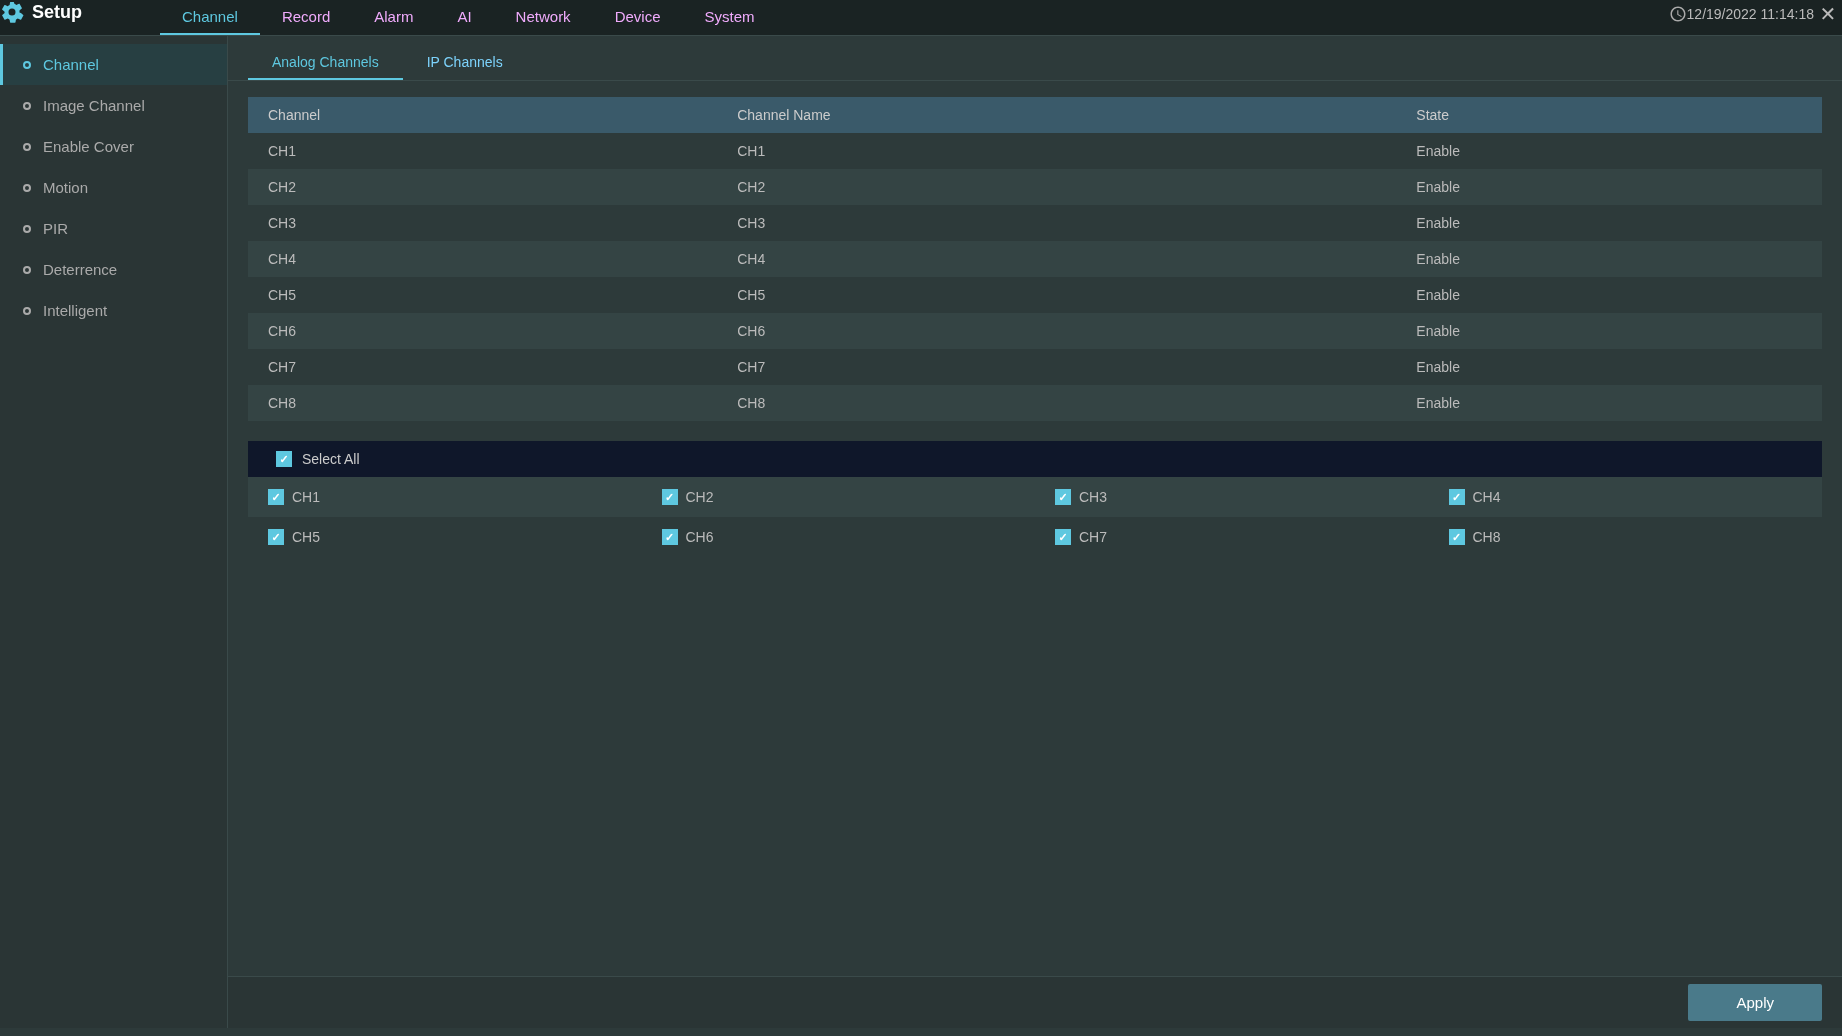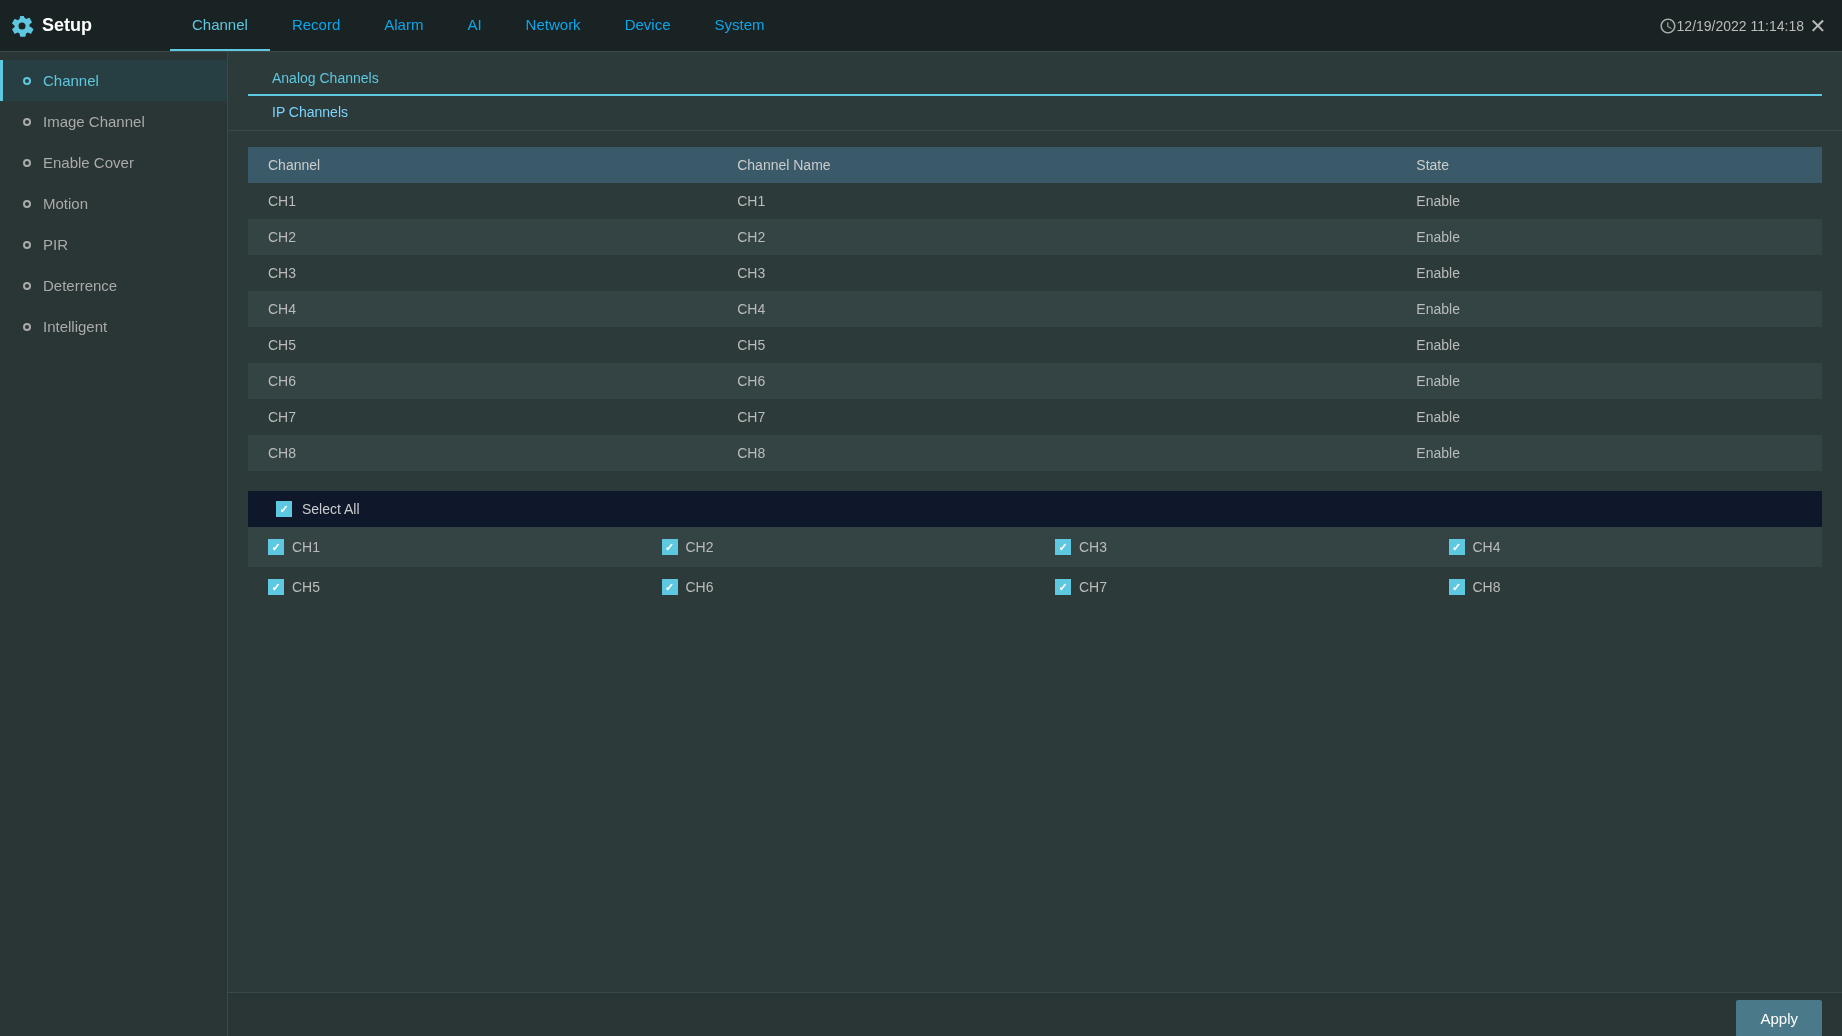--- a/index.html
+++ b/index.html
@@ -9,24 +9,24 @@
       background: #2d3a3a;
       font-family: Arial, sans-serif;
       font-size: 14px;
       color: #ccc;
       overflow: hidden;
     }
 
     
     .top-bar {
       display: flex;
-      align-items: center;
+      align-items: flex-start;
       background: #1a2323;
-      height: 52px;
-      padding: 0 10px;
+      height: 36px;
+      padding: 0 0;
       border-bottom: 1px solid #3a4a4a;
     }
     .top-bar-logo {
       display: flex;
       align-items: center;
       gap: 8px;
       color: #fff;
       font-size: 18px;
       font-weight: bold;
       margin-right: 20px;
@@ -38,21 +38,21 @@
     .top-nav {
       display: flex;
       flex: 1;
       gap: 0;
       height: 100%;
     }
     .top-nav-item {
       display: flex;
       align-items: center;
       padding: 0 22px;
-      color: #0ea5e9;
+      color: #f0abfc;
       cursor: pointer;
       height: 100%;
       font-size: 15px;
       border-bottom: 2px solid transparent;
     }
     .top-nav-item.active {
       color: #5ec8e0;
       border-bottom: 2px solid #5ec8e0;
     }
     .top-bar-right {
@@ -115,21 +115,20 @@
       background: #2d3a3a;
       overflow: hidden;
     }
 
     
     .tabs {
       display: flex;
       padding: 10px 20px 0 20px;
       gap: 0;
       border-bottom: 1px solid #3a4a4a;
-      flex-direction: column;
     }
     .tab {
       padding: 8px 24px;
       cursor: pointer;
       color: #7dd3fc;
       font-size: 14px;
       border-bottom: 2px solid transparent;
     }
     .tab.active {
       color: #5ec8e0;
@@ -208,21 +207,21 @@
       align-items: center;
       padding: 10px 20px;
       background: #2a3535;
       border-top: 1px solid #3a4a4a;
       height: 52px;
     }
     .apply-btn {
       background: #4a7a8a;
       color: #fff;
       border: none;
-      padding: 10px 24px;
+      padding: 10px 48px;
       font-size: 15px;
       cursor: pointer;
       border-radius: 2px;
     }
 
     
     .grid-row {
       display: grid;
       grid-template-columns: repeat(4, 1fr);
     }

